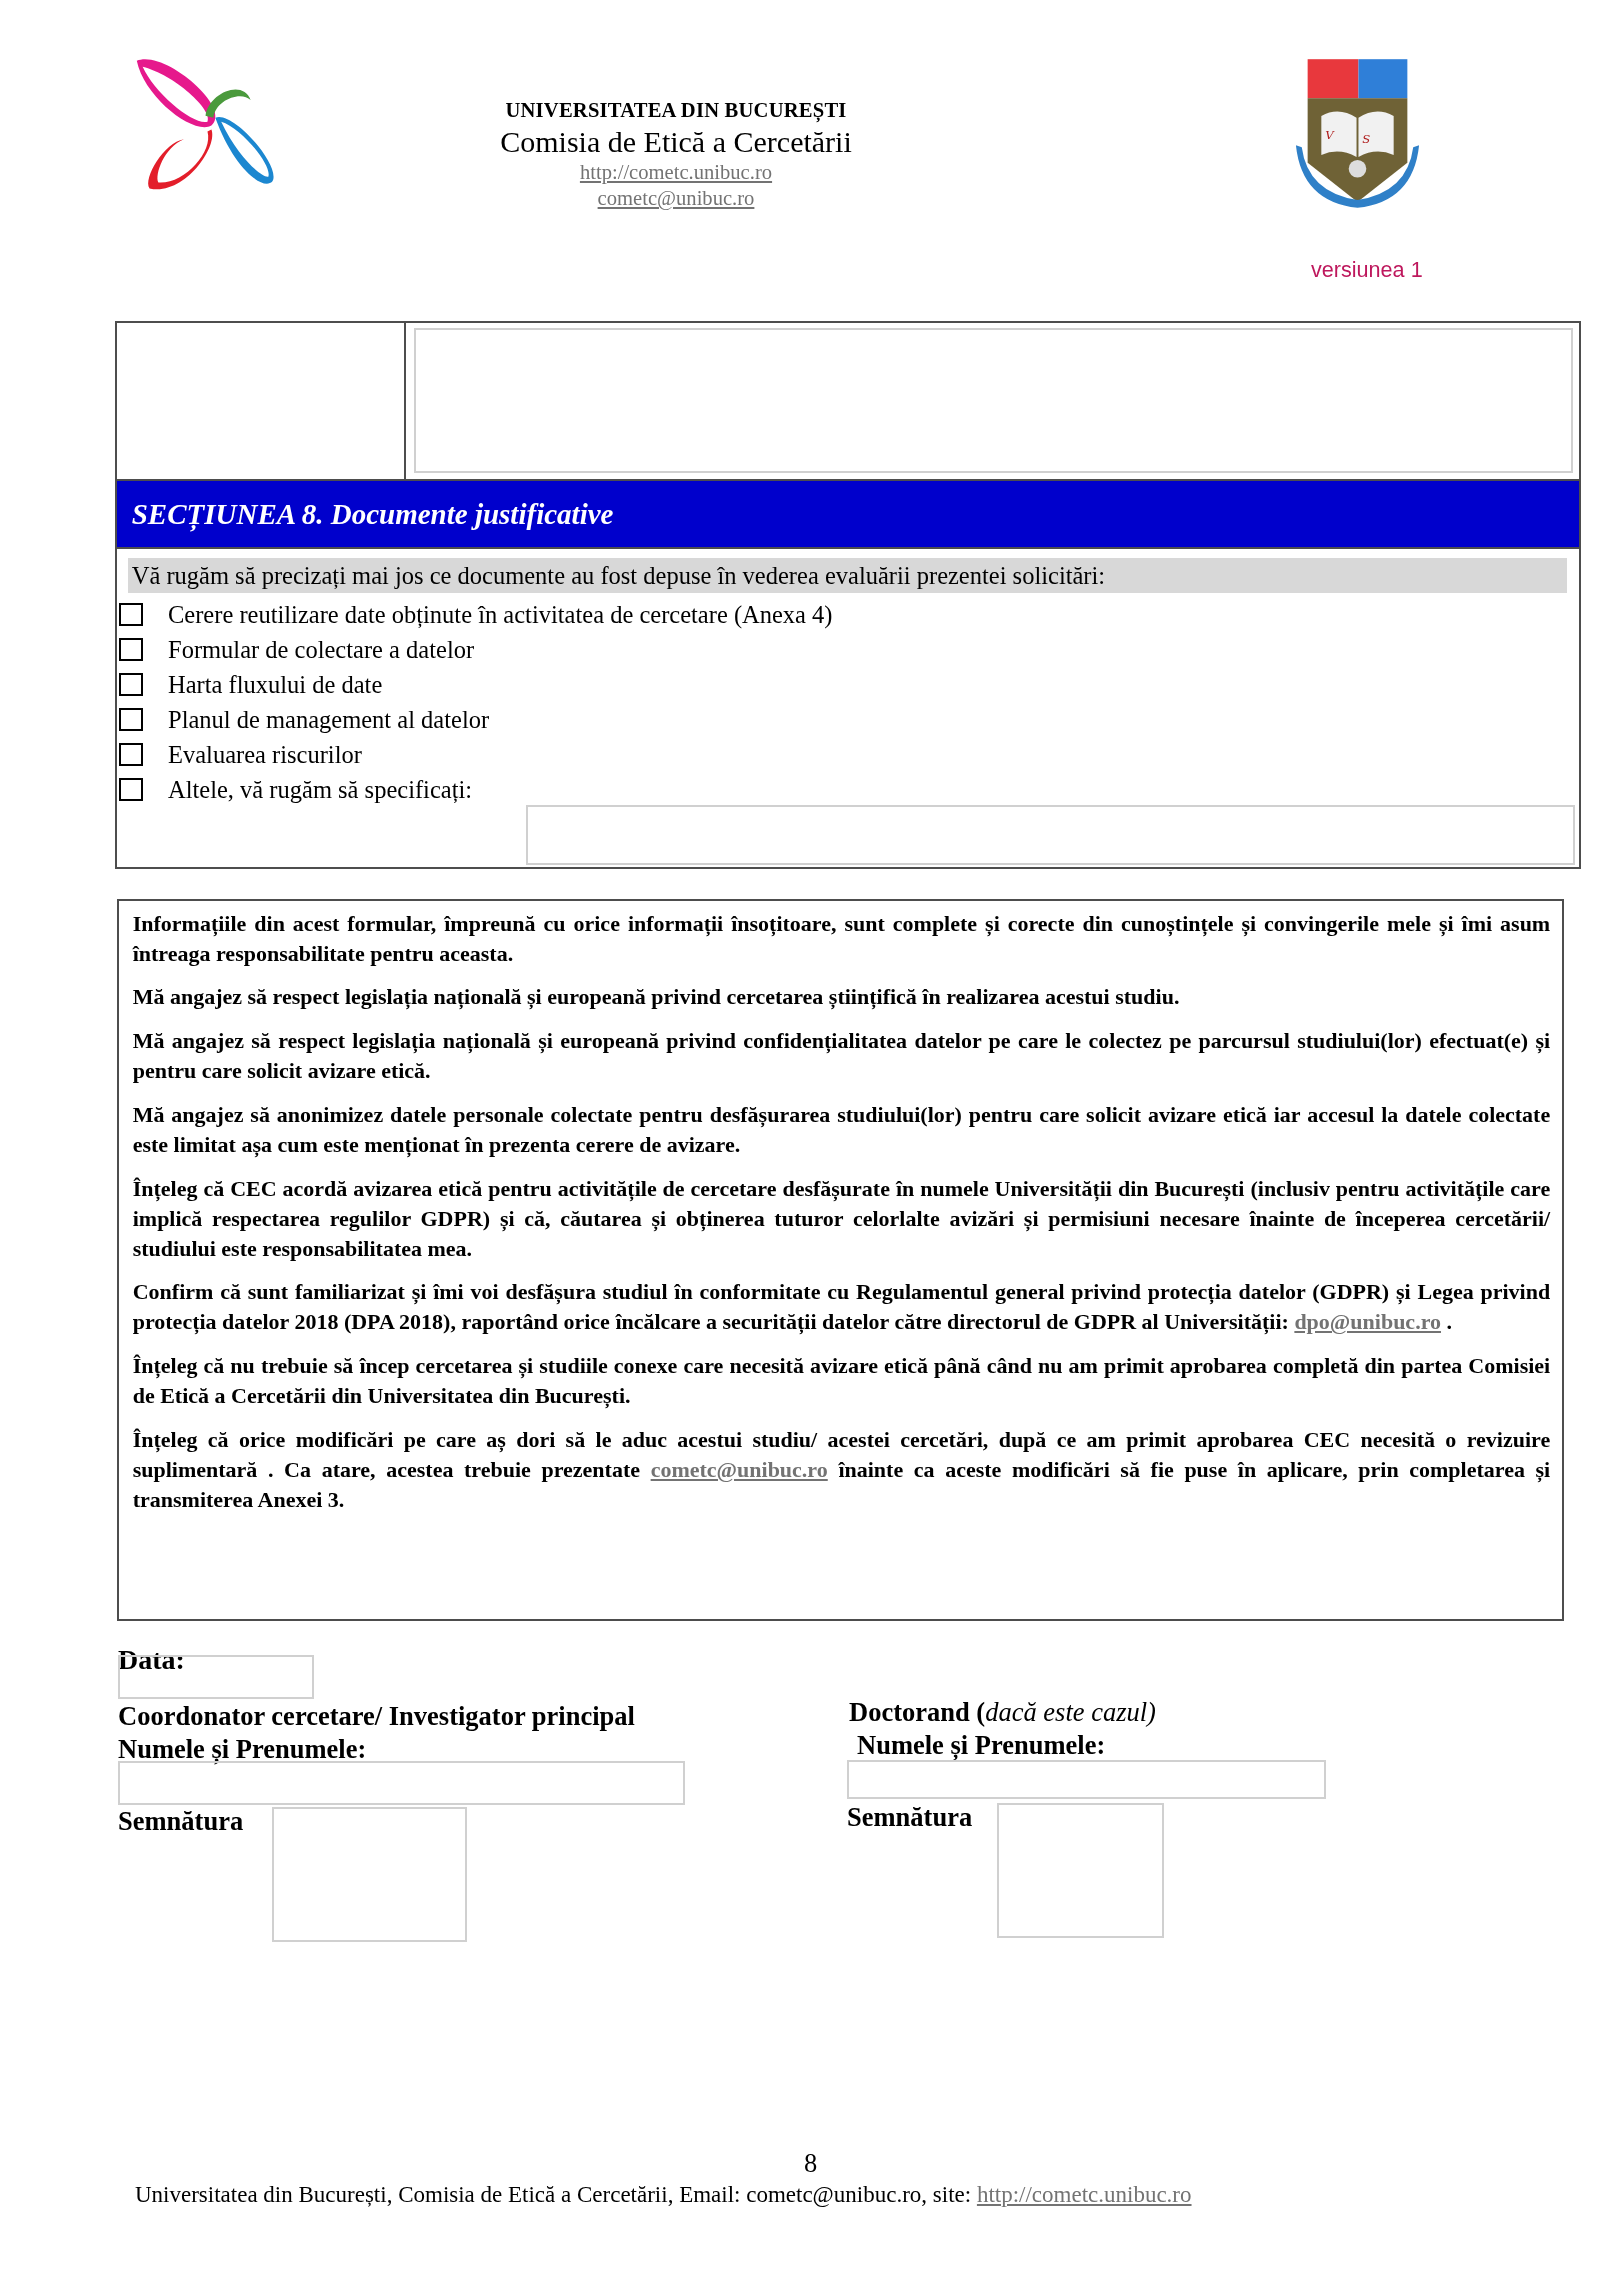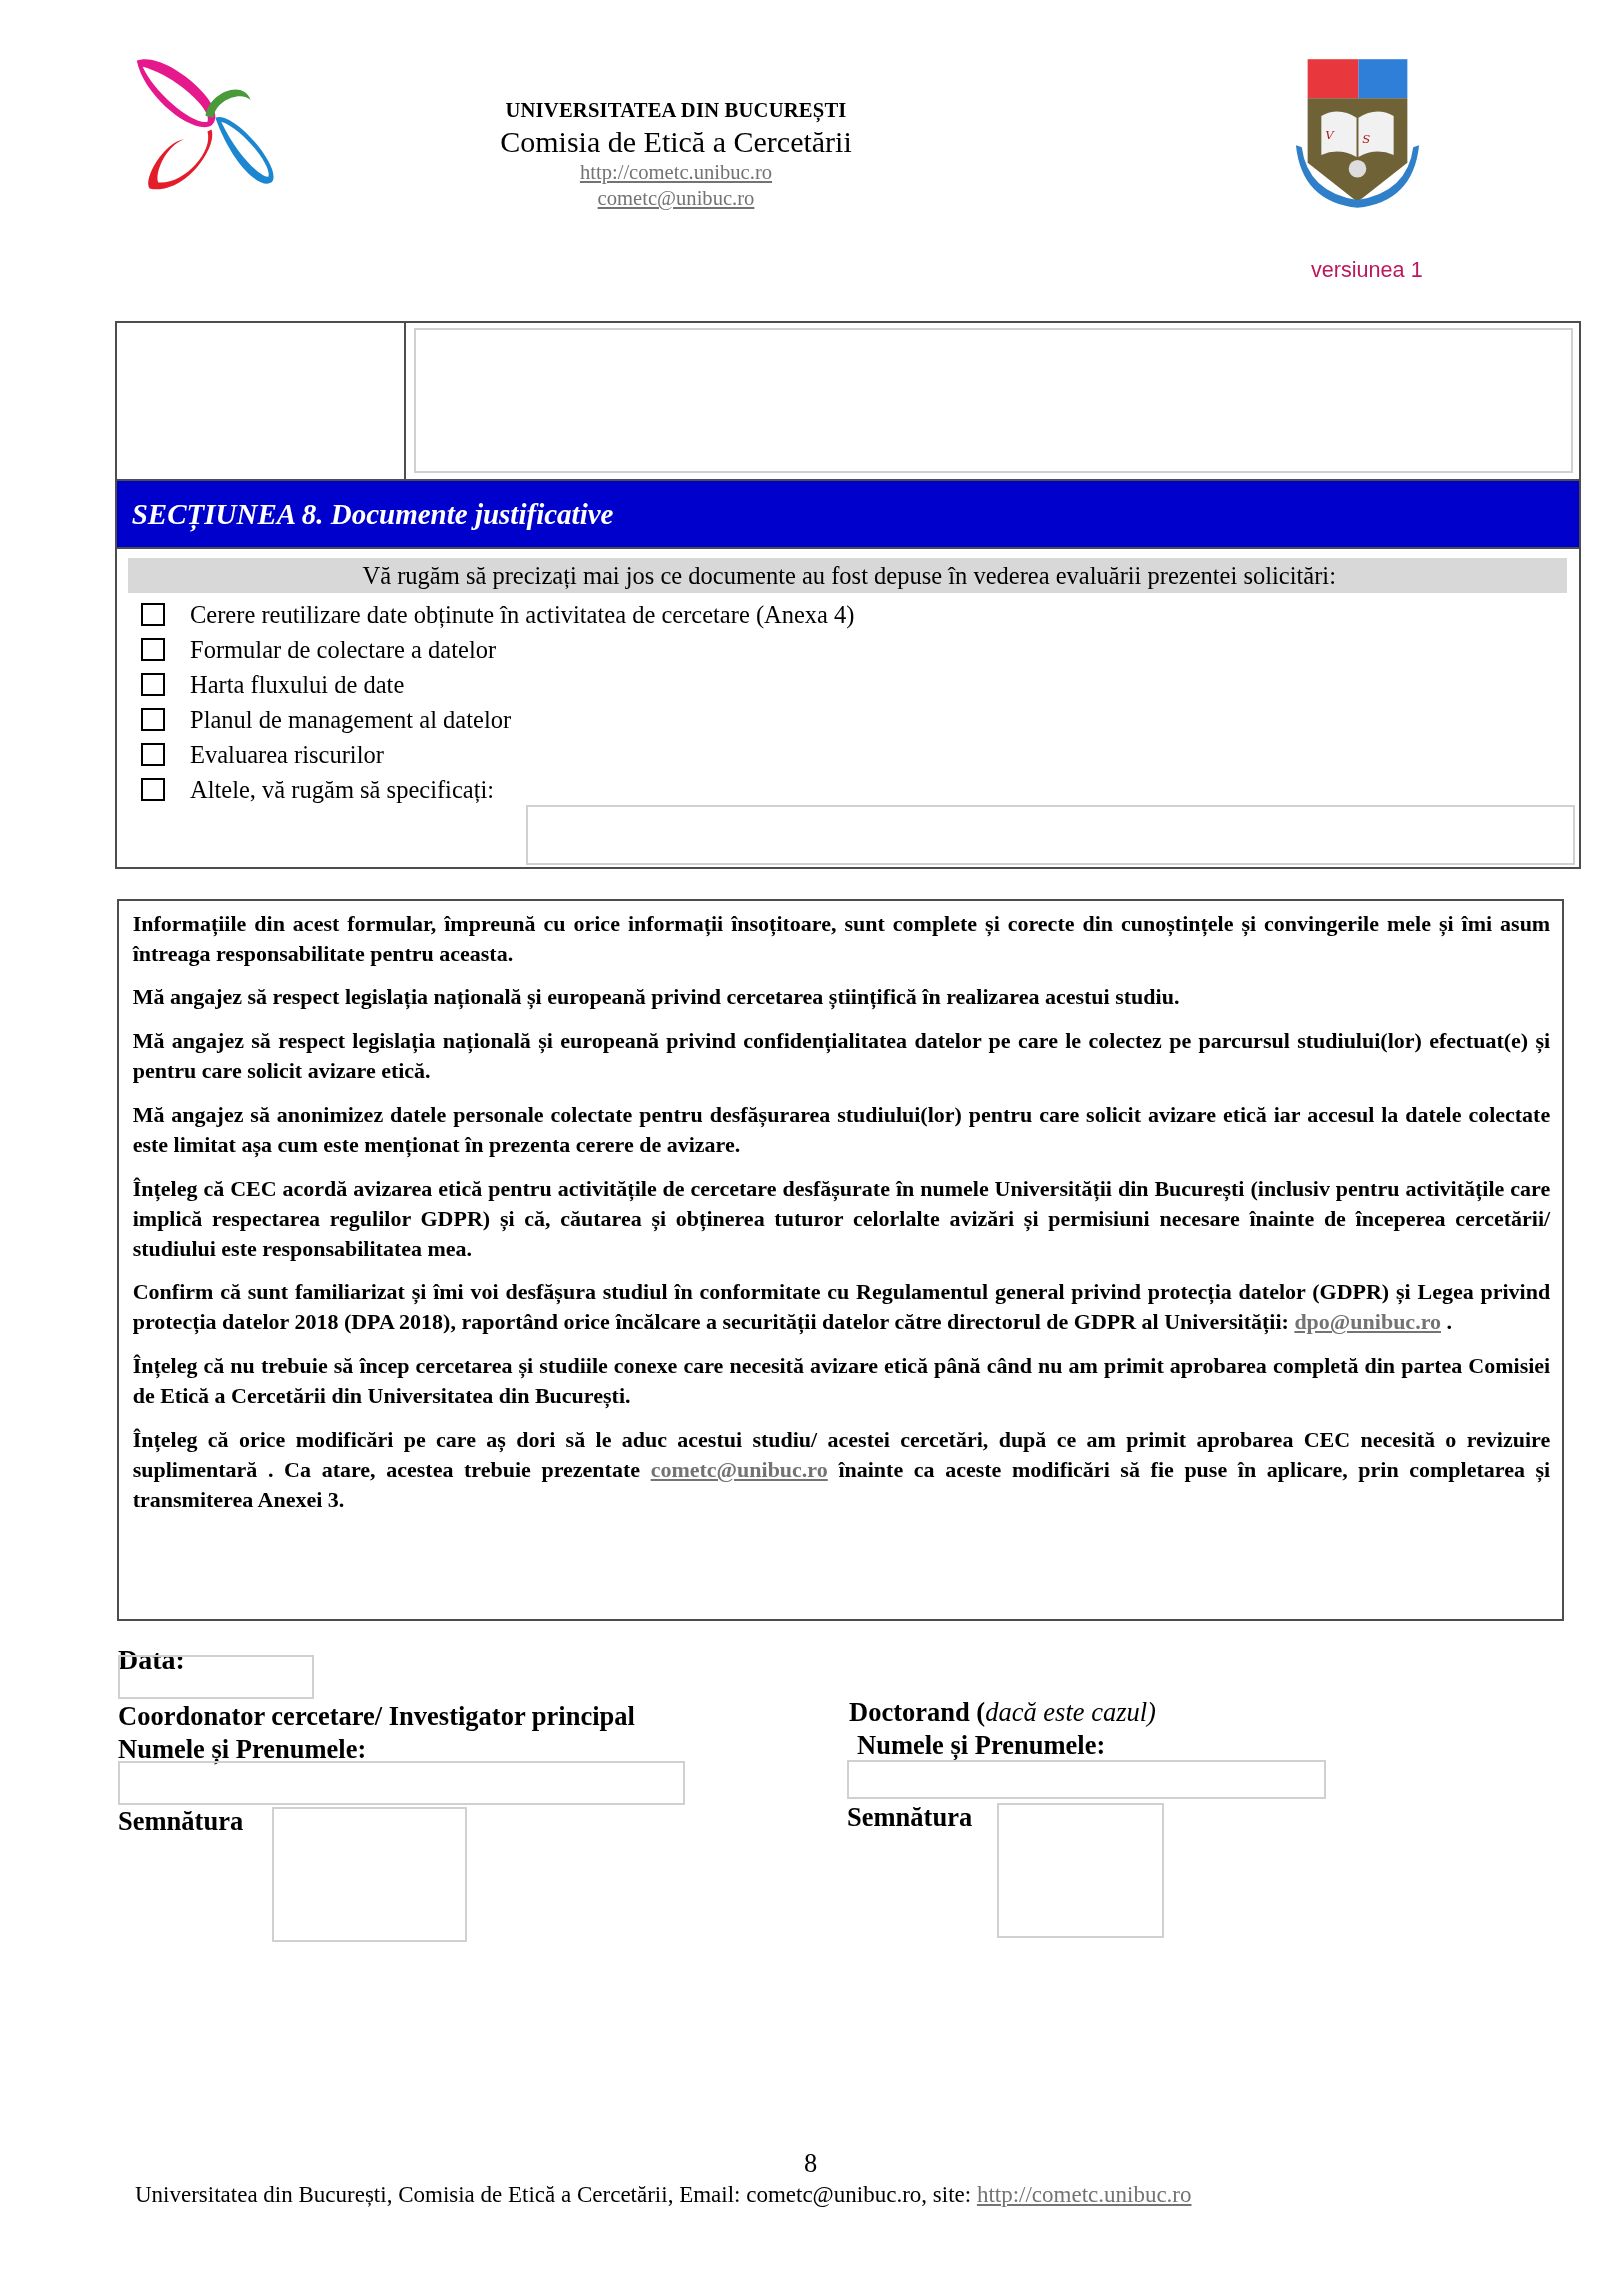--- a/index.html
+++ b/index.html
@@ -20,24 +20,24 @@
     
     .top-table { position: absolute; left: 115px; top: 321px; width: 1466px; height: 548px;
                  border: 2px solid #4d4d4d; box-sizing: border-box; }
     .tt-row1 { position: absolute; left: 0; top: 0; width: 100%; height: 158px; border-bottom: 2px solid #4d4d4d; box-sizing: border-box; }
     .tt-leftcell { position: absolute; left: 0; top: 0; width: 289px; height: 100%; border-right: 2px solid #4d4d4d; box-sizing: border-box; }
     .tt-textarea { position: absolute; left: 297px; top: 4.9px; width: 1159px; height: 145px;
                    border: 2.9px solid #d0d0d0; box-sizing: border-box; background: #fff; }
     .section-bar { position: absolute; left: 0; top: 158px; width: 100%; height: 68px; background: #0000cc;
                    border-bottom: 2px solid #4d4d4d; box-sizing: border-box; }
     .section-title { position: absolute; left: 14.7px; top: 16.7px; color: #fff; font-weight: bold; font-style: italic; font-size: 29px; }
-    .tt-body { position: absolute; left: 0; top: 225px; width: 100%; height: 319px; text-align: center; }
+    .tt-body { position: absolute; left: 0; top: 225px; width: 100%; height: 319px; }
     .instr { position: absolute; left: 10.8px; top: 9.8px; width: 1439px; height: 35px; background: #d8d8d8;
              font-size: 24.5px; line-height: 35px; padding-left: 3.9px; box-sizing: border-box; }
-    .cb-list { position: absolute; left: 24px; top: 49px; }
+    .cb-list { position: absolute; left: 2px; top: 49px; }
     .cb-item { height: 35px; display: flex; align-items: center; font-size: 24.5px; }
     .cb-box { width: 23.5px; height: 23.5px; border: 2px solid #000; box-sizing: border-box; margin-right: 25.5px; background: #fff; }
     .other-field { position: absolute; left: 409px; top: 257px; width: 1049px; height: 60px;
                    border: 2.9px solid #d0d0d0; box-sizing: border-box; background: #fff; }
 
     
     .decl { position: absolute; left: 117px; top: 899px; width: 1447px; height: 722px;
             border: 2px solid #4d4d4d; box-sizing: border-box; padding: 7.8px 11.8px 0 13.7px; }
     .decl p { margin: 0 0 13.7px 0; font-weight: bold; font-size: 22px; line-height: 30px; text-align: justify; }
 

